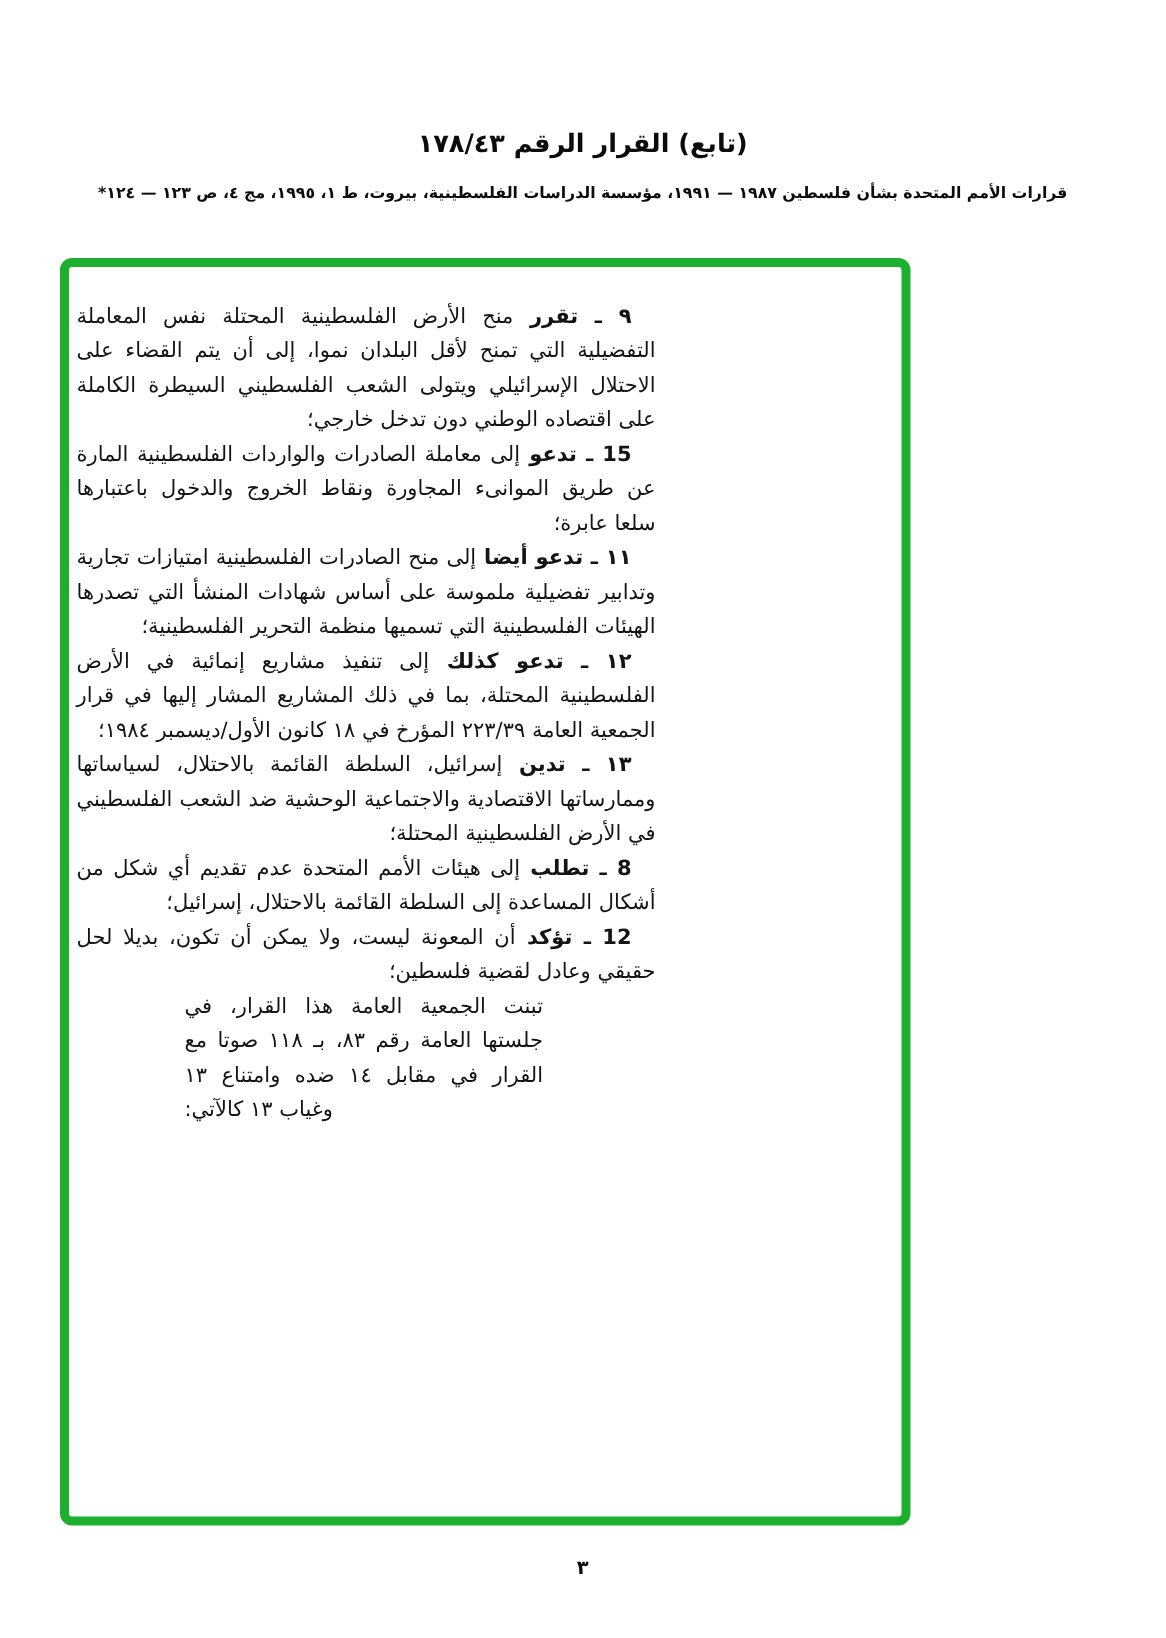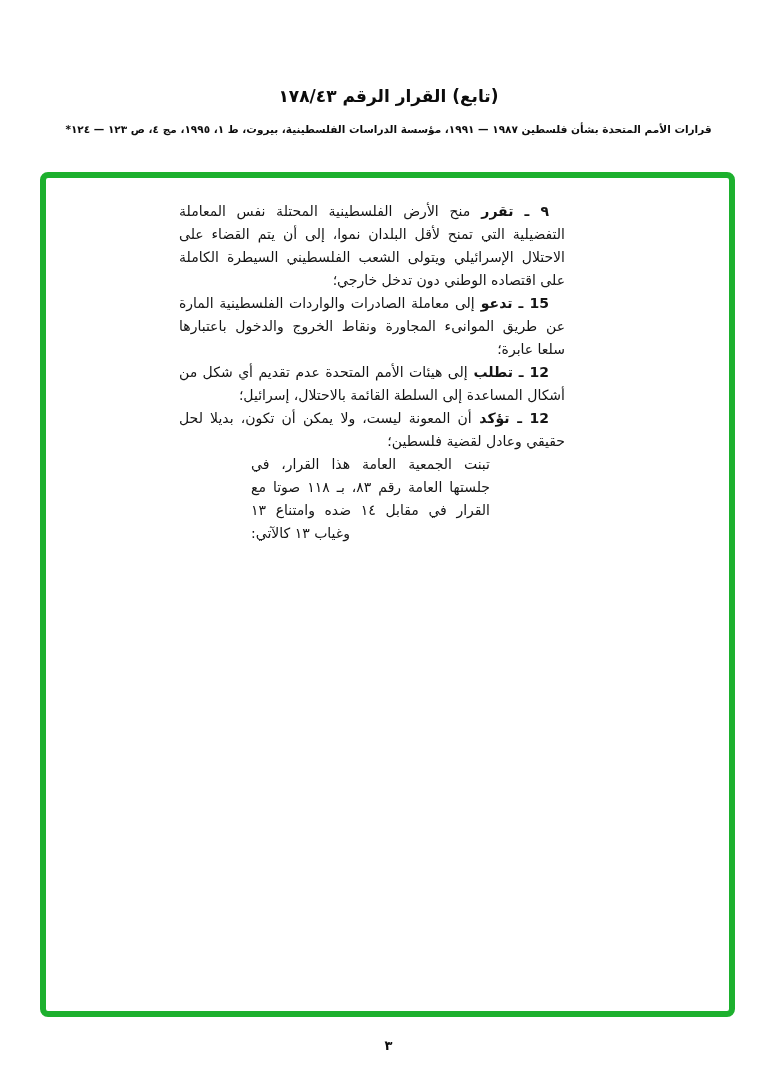--- a/index.html
+++ b/index.html
@@ -36,21 +36,21 @@
     direction: rtl;
     font-size: 10.5px;
     font-weight: bold;
     color: #0c0c0c;
     white-space: nowrap;
   }
   .frame {
     position: absolute;
     left: 40px;
     top: 172px;
-    width: 695px;
+    width: 567px;
     height: 845px;
     border: 6px solid #1db02e;
     border-radius: 8px;
     box-sizing: border-box;
   }
   .text-col {
     position: absolute;
     top: 22px;
     right: 164px;
     width: 386px;
@@ -90,20 +90,23 @@
 
 <div class="page-title">(تابع) القرار الرقم ١٧٨/٤٣</div>
 
 <div class="source-citation">قرارات الأمم المتحدة بشأن فلسطين ١٩٨٧ — ١٩٩١، مؤسسة الدراسات الفلسطينية، بيروت، ط ١، ١٩٩٥، مج ٤، ص ١٢٣ — ١٢٤*</div>
 
 <div class="frame" style="border-color: rgb(29, 176, 46);">
   <div class="text-col">
     <div id="paragraphs">
         <p class="para"><b>٩ ـ تقرر </b>منح الأرض الفلسطينية المحتلة نفس المعاملة التفضيلية التي تمنح لأقل البلدان نموا، إلى أن يتم القضاء على الاحتلال الإسرائيلي ويتولى الشعب الفلسطيني السيطرة الكاملة على اقتصاده الوطني دون تدخل خارجي؛</p>
         <p class="para"><b>15 ـ تدعو </b>إلى معاملة الصادرات والواردات الفلسطينية المارة عن طريق الموانىء المجاورة ونقاط الخروج والدخول باعتبارها سلعا عابرة؛</p>
-        <p class="para"><b>12 ـ تطلب </b>إلى هيئات الأمم المتحدة عدم تقديم أي شكل من أشكال المساعدة إلى السلطة القائمة بالاحتلال، إسرائيل؛</p>
+        <p class="para"><b>١١ ـ تدعو أيضا </b>إلى منح الصادرات الفلسطينية امتيازات تجارية وتدابير تفضيلية ملموسة على أساس شهادات المنشأ التي تصدرها الهيئات الفلسطينية التي تسميها منظمة التحرير الفلسطينية؛</p>
+        <p class="para"><b>١٢ ـ تدعو كذلك </b>إلى تنفيذ مشاريع إنمائية في الأرض الفلسطينية المحتلة، بما في ذلك المشاريع المشار إليها في قرار الجمعية العامة ٢٢٣/٣٩ المؤرخ في ١٨ كانون الأول/ديسمبر ١٩٨٤؛</p>
+        <p class="para"><b>١٣ ـ تدين </b>إسرائيل، السلطة القائمة بالاحتلال، لسياساتها وممارساتها الاقتصادية والاجتماعية الوحشية ضد الشعب الفلسطيني في الأرض الفلسطينية المحتلة؛</p>
+        <p class="para"><b>8 ـ تطلب </b>إلى هيئات الأمم المتحدة عدم تقديم أي شكل من أشكال المساعدة إلى السلطة القائمة بالاحتلال، إسرائيل؛</p>
         <p class="para"><b>12 ـ تؤكد </b>أن المعونة ليست، ولا يمكن أن تكون، بديلا لحل حقيقي وعادل لقضية فلسطين؛</p>
       </div>
     <p class="adoption-note">تبنت الجمعية العامة هذا القرار، في جلستها العامة رقم ٨٣، بـ ١١٨ صوتا مع القرار في مقابل ١٤ ضده وامتناع ١٣ وغياب ١٣ كالآتي:</p>
   </div>
 </div>
 
 <div class="page-number">٣</div>
 
 </body></html>

